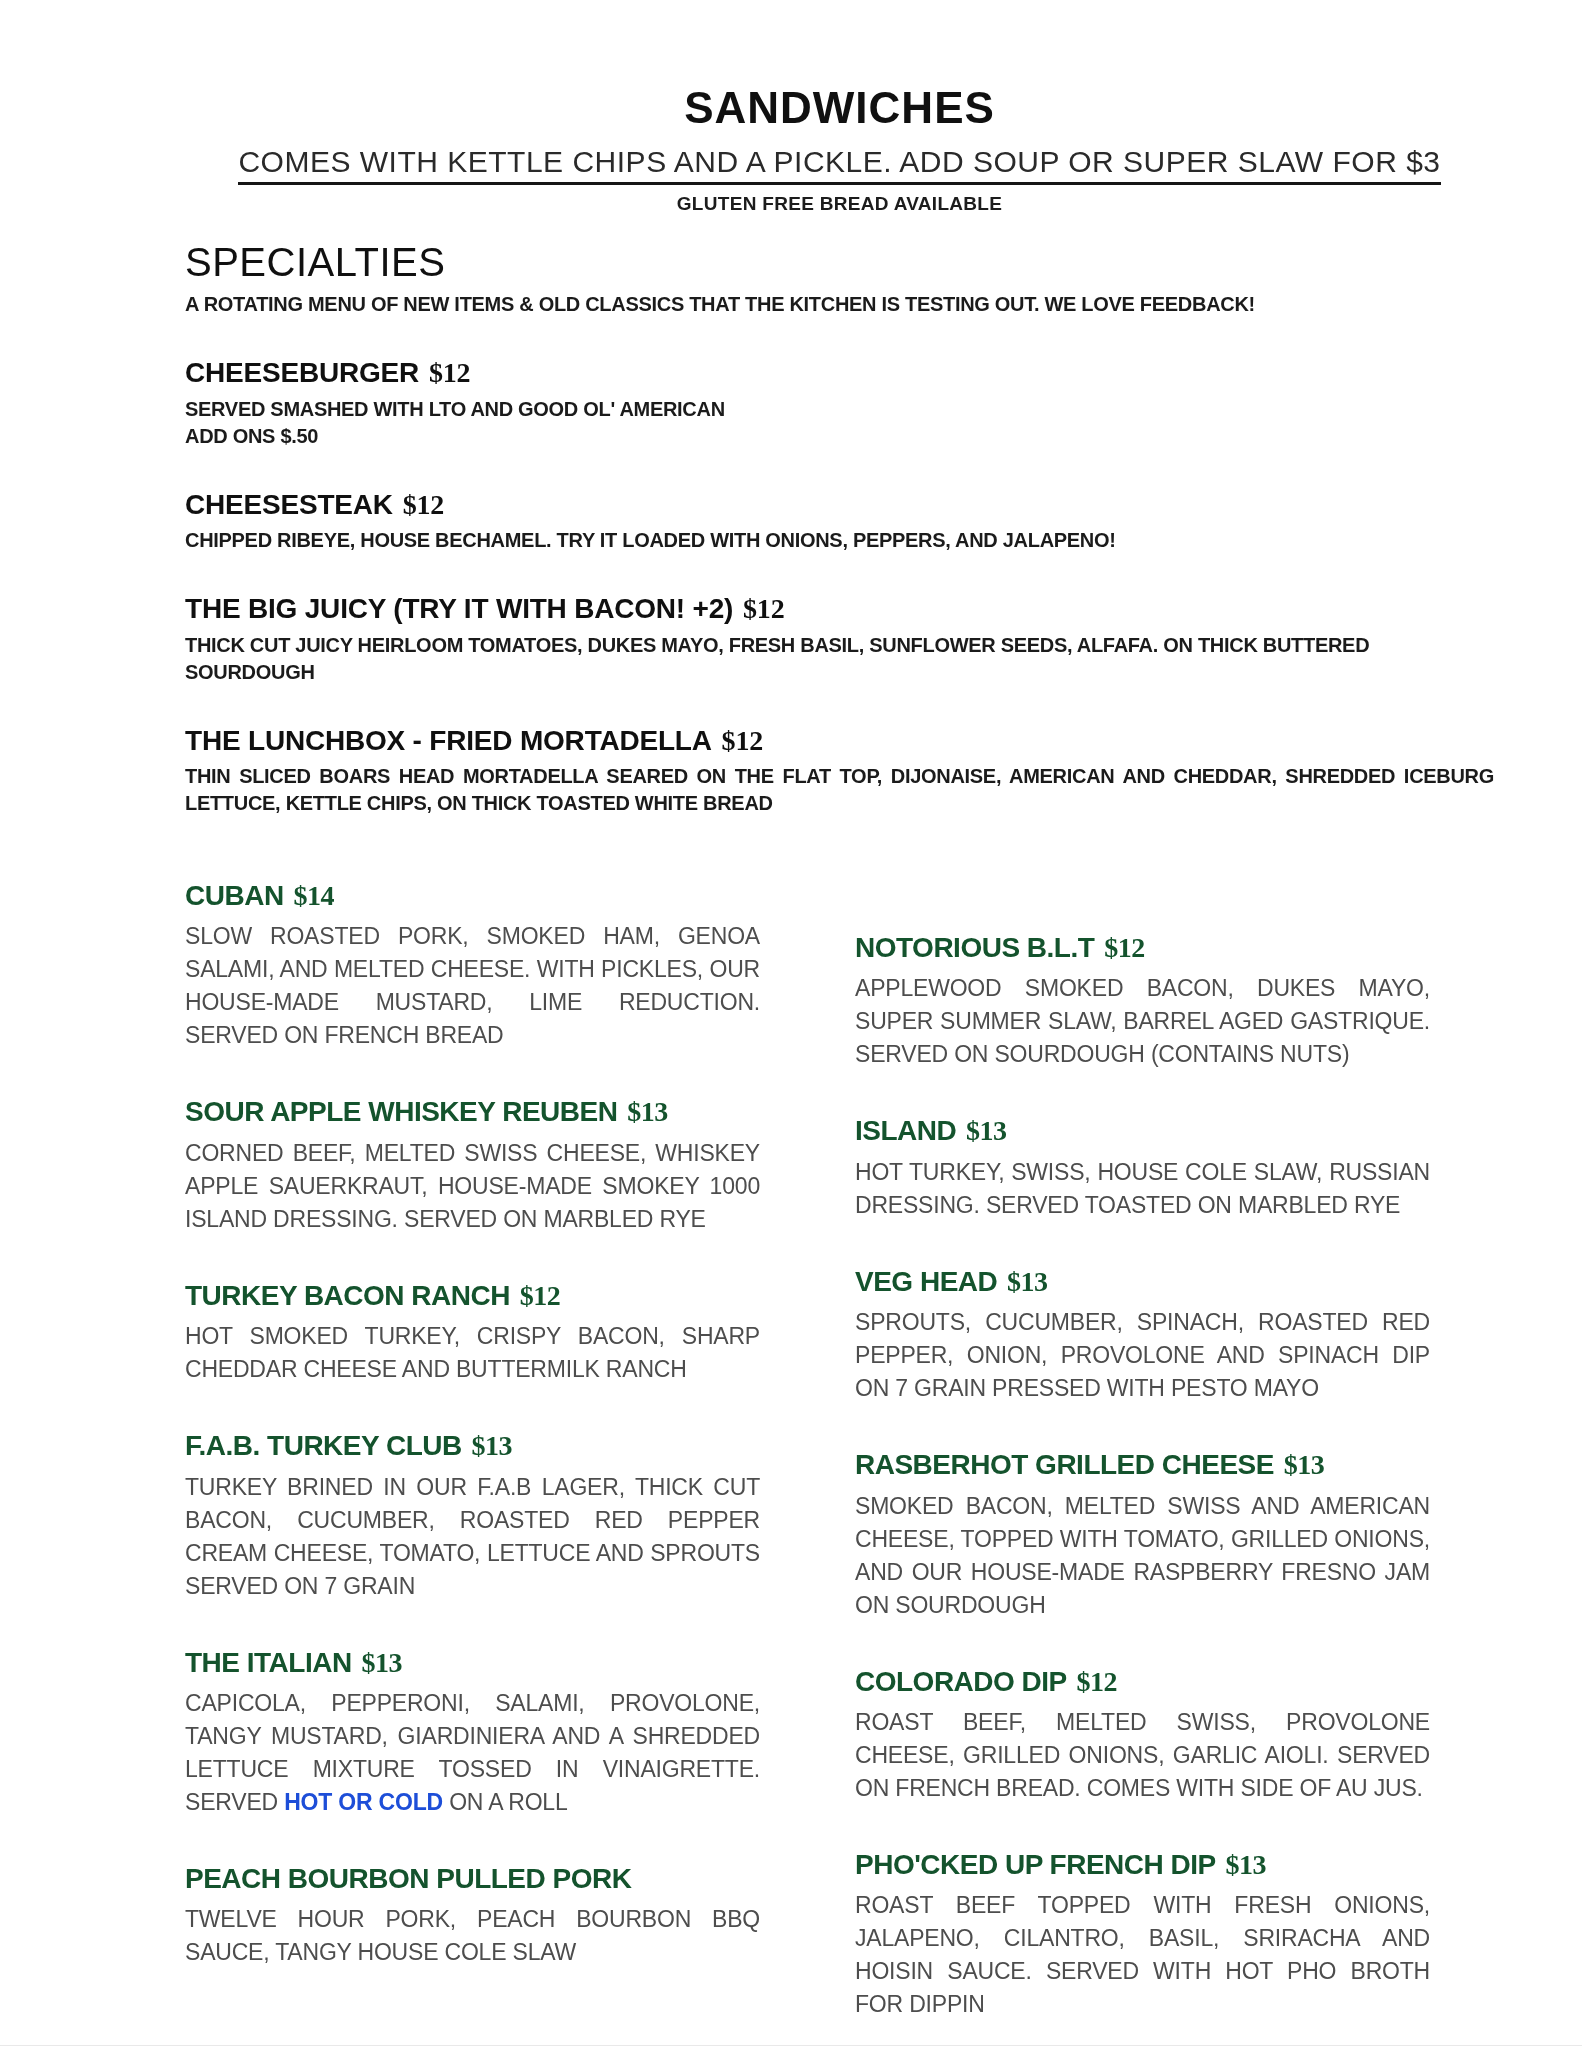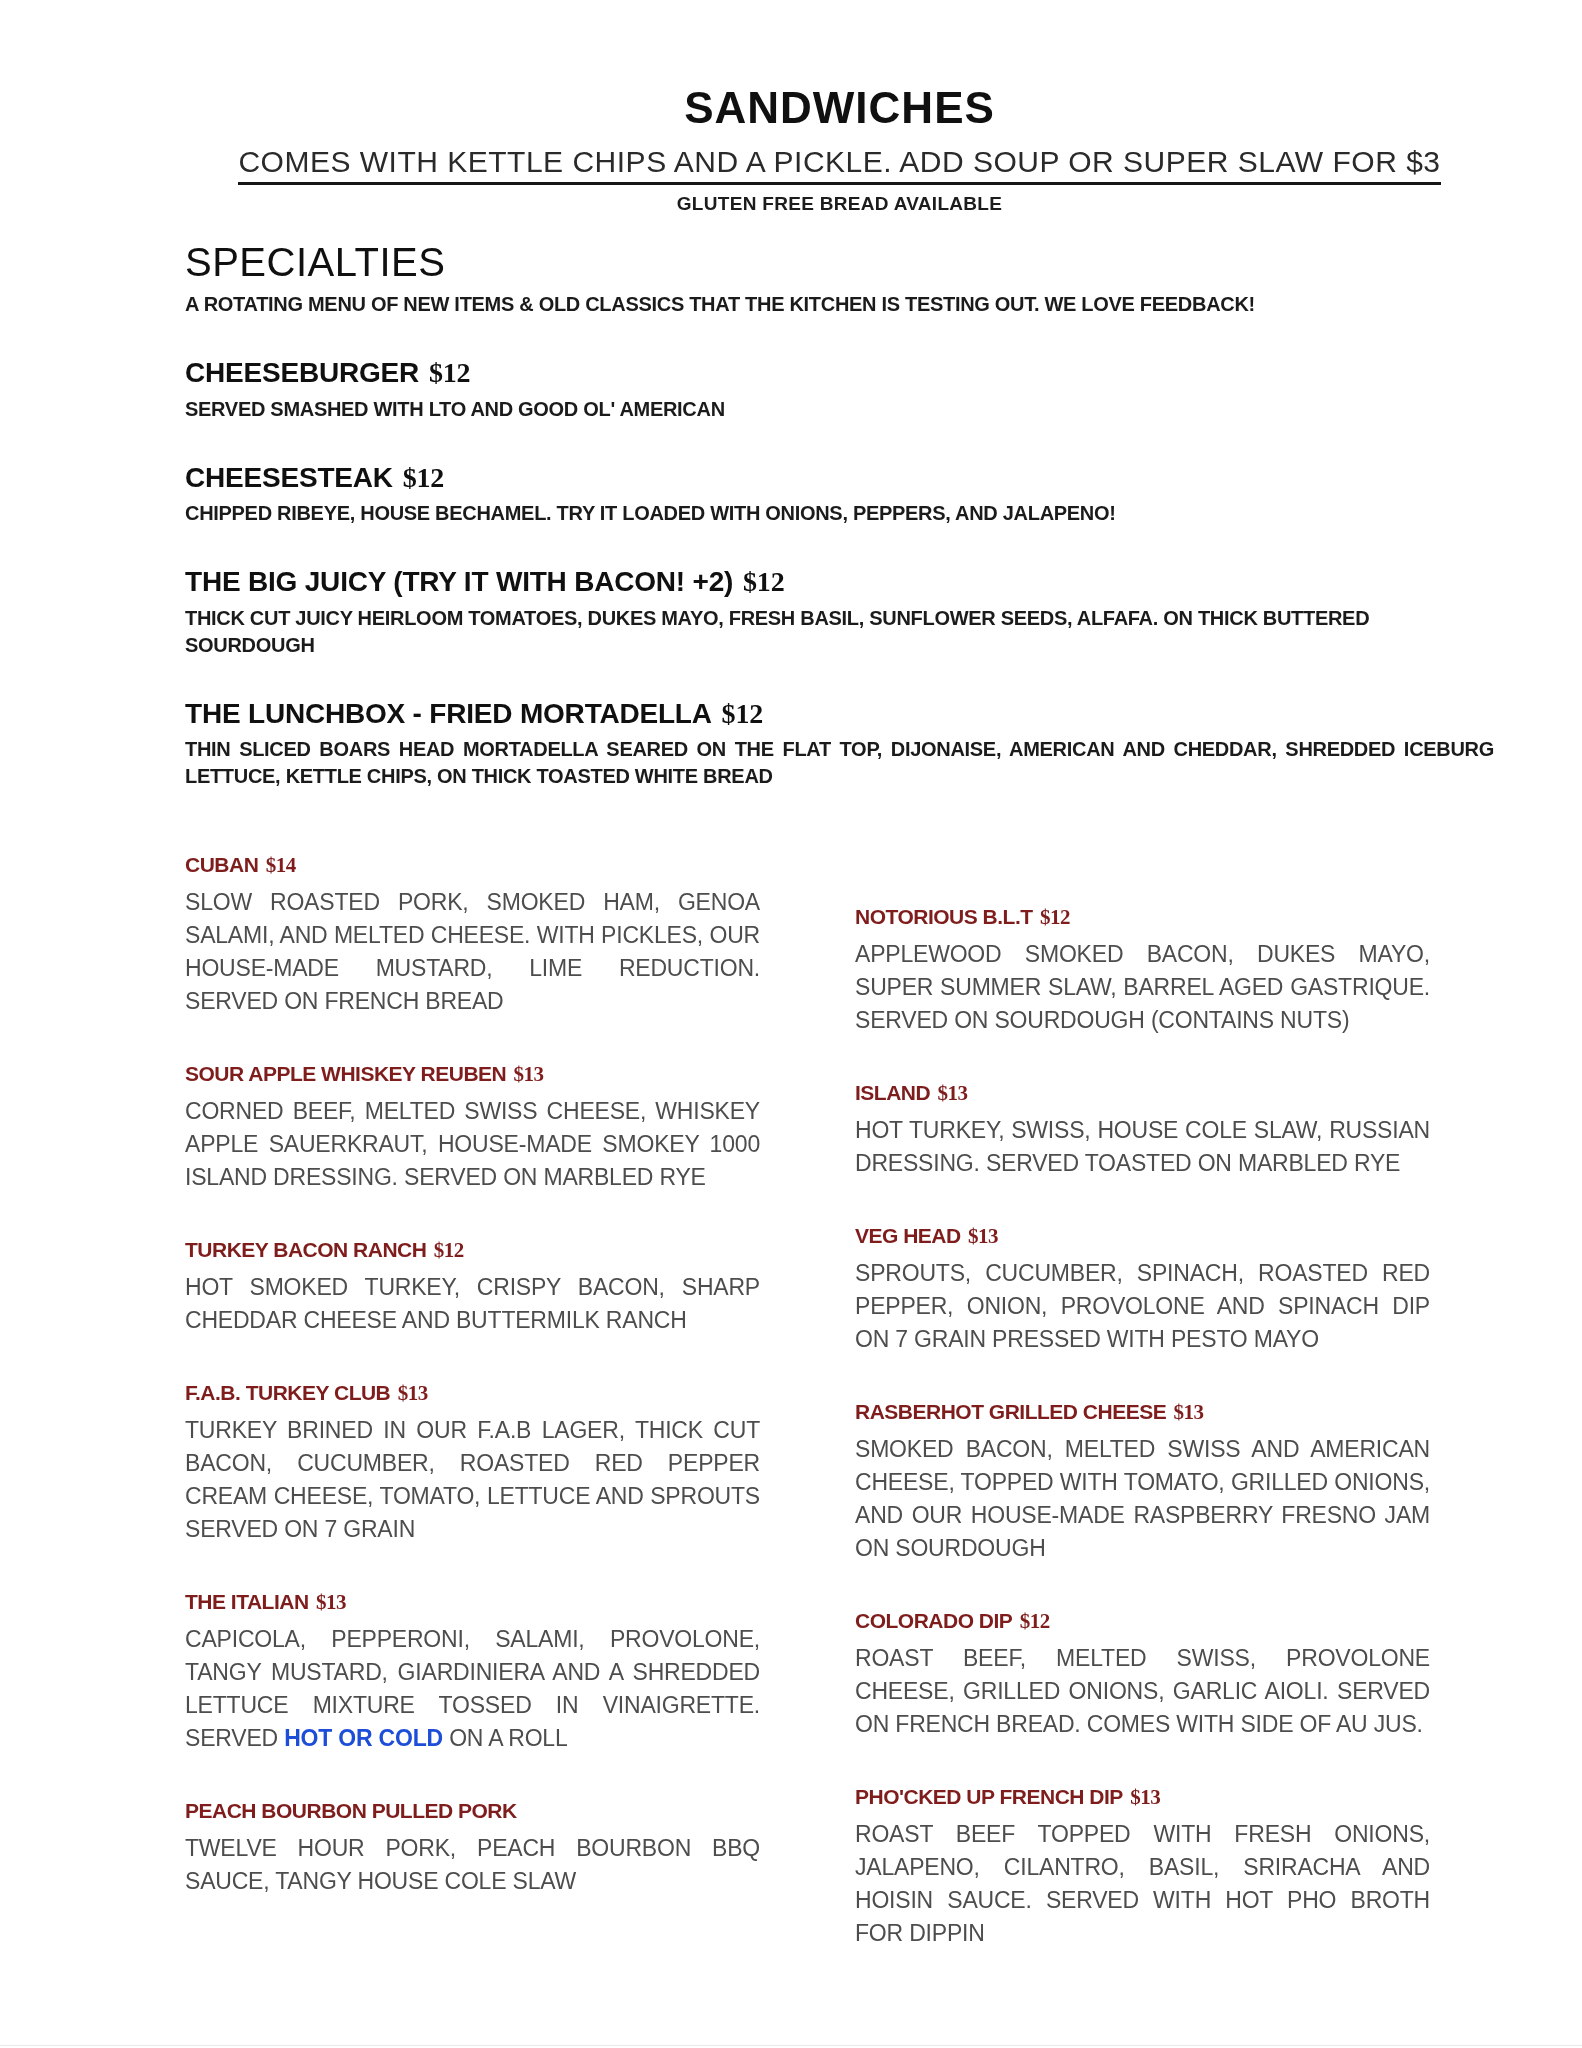--- a/index.html
+++ b/index.html
@@ -59,21 +59,21 @@
   
   .columns{
     display:flex;
     gap:95px;
     margin-top:64px;
   }
   .col{width:575px;}
   .col-right{padding-top:52px;}
   .col-item{margin-bottom:45px;}
   .col-item .item-title{
-    margin:0;font-size:21px;line-height:1.05;font-weight:700;color:#7f1d1d;
+    margin:0;font-size:28px;line-height:1.05;font-weight:700;color:#14532d;
     letter-spacing:-0.5px;
   }
   .col-item .desc{
     margin:10px 0 0 0;
     font-size:23px;line-height:33px;font-weight:400;color:#4d4d4d;
     letter-spacing:-0.2px;
     text-align:justify;text-align-last:left;
   }
   .col-item .desc b{color:#1d4ed8;font-weight:700;}
   .page-edge{
@@ -94,20 +94,21 @@
     <div class="note">GLUTEN FREE BREAD AVAILABLE</div>
   </header>
 
   <section class="specialties">
     <h2 class="specialties-heading">SPECIALTIES</h2>
     <p class="intro">A ROTATING MENU OF NEW ITEMS &amp; OLD CLASSICS THAT THE KITCHEN IS TESTING OUT. WE LOVE FEEDBACK!</p>
 
     <div class="spec-item">
       <h3 class="item-title"><span>CHEESEBURGER</span><span class="price">$12</span></h3>
       <p class="desc">SERVED SMASHED WITH LTO AND GOOD OL' AMERICAN</p>
+      <p class="desc" style="margin-top:0;">ADD ONS $.50</p>
     </div>
 
     <div class="spec-item">
       <h3 class="item-title"><span>CHEESESTEAK</span><span class="price">$12</span></h3>
       <p class="desc">CHIPPED RIBEYE, HOUSE BECHAMEL. TRY IT LOADED WITH ONIONS, PEPPERS, AND JALAPENO!</p>
     </div>
 
     <div class="spec-item">
       <h3 class="item-title"><span>THE BIG JUICY (TRY IT WITH BACON! +2)</span><span class="price">$12</span></h3>
       <p class="desc">THICK CUT JUICY HEIRLOOM TOMATOES, DUKES MAYO, FRESH BASIL, SUNFLOWER SEEDS, ALFAFA. ON THICK BUTTERED SOURDOUGH</p>

